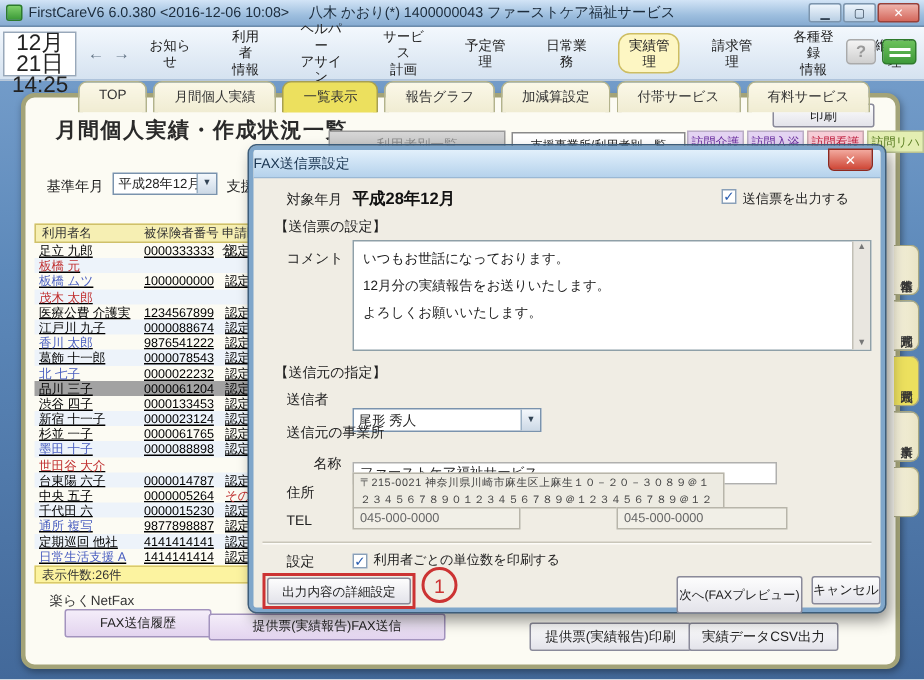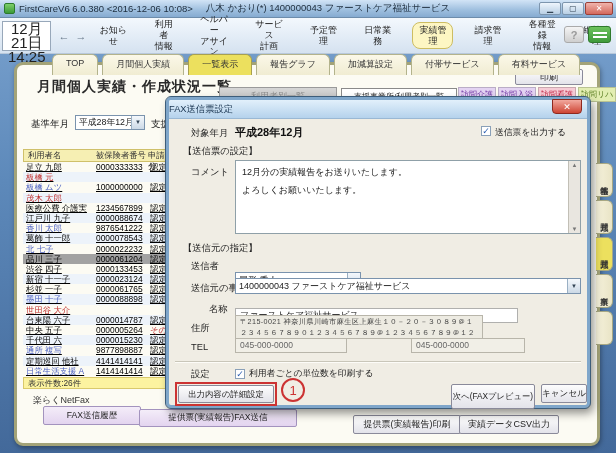--- a/index.html
+++ b/index.html
@@ -349,42 +349,39 @@
 
     <div class="dlabel" style="left:22px; top:27px;">対象年月</div>
     <div class="dvalue-bold" style="left:66px; top:25px;">平成28年12月</div>
     <span class="cb" style="left:312px; top:26px;">✓</span>
     <div class="dlabel" style="left:326px; top:27px; font-size:8.8px;">送信票を出力する</div>
 
     <div class="dlabel" style="left:14px; top:45px;">【送信票の設定】</div>
     <div class="dlabel" style="left:22px; top:66px;">コメント</div>
     <div class="cbox">
       <div class="cbox-pad">
+          <div class="cline">いつもお世話になっております。</div>
           <div class="cline">12月分の実績報告をお送りいたします。</div>
           <div class="cline">よろしくお願いいたします。</div>
         </div>
       <div class="vscroll">
         <div class="vs-up">▲</div>
         <div class="vs-dn">▼</div>
       </div>
     </div>
 
     <div class="dlabel" style="left:14px; top:142px;">【送信元の指定】</div>
 
     <div class="dlabel" style="left:22px; top:160px;">送信者</div>
     <div class="combo" style="left:66px; top:172px; width:126px; height:16px; line-height:14px; font-size:9px;">
       <span>尾形 秀人</span>
       <span class="arrowbox" style="line-height:14px;">▼</span>
     </div>
 
     <div class="dlabel" style="left:22px; top:182px;">送信元の事業所</div>
-    <div class="combo" style="left:66px; top:178px; width:346px; height:16px; line-height:14px; font-size:9px;">
-      <span>1400000043 ファーストケア福祉サービス</span>
-      <span class="arrowbox" style="line-height:14px;">▼</span>
-    </div>
 
     <div class="dlabel" style="left:40px; top:203px;">名称</div>
     <div class="dfield" style="left:66px; top:208px; width:283px; height:15px;">ファーストケア福祉サービス</div>
 
     <div class="dlabel" style="left:22px; top:222px;">住所</div>
     <div class="addr-box">〒215-0021 神奈川県川崎市麻生区上麻生１０－２０－３０８９＠１２３４５６７８９０１２３４５６７８９＠１２３４５６７８９＠１２３４</div>
 
     <div class="dlabel" style="left:22px; top:242px;">TEL</div>
     <div class="dfield dgray" style="left:66px; top:238px; width:112px; height:15px; font-size:8.5px;">045-000-0000</div>
     <div class="dlabel" style="left:212px; top:242px;padding-left:48px;">FAX</div>

